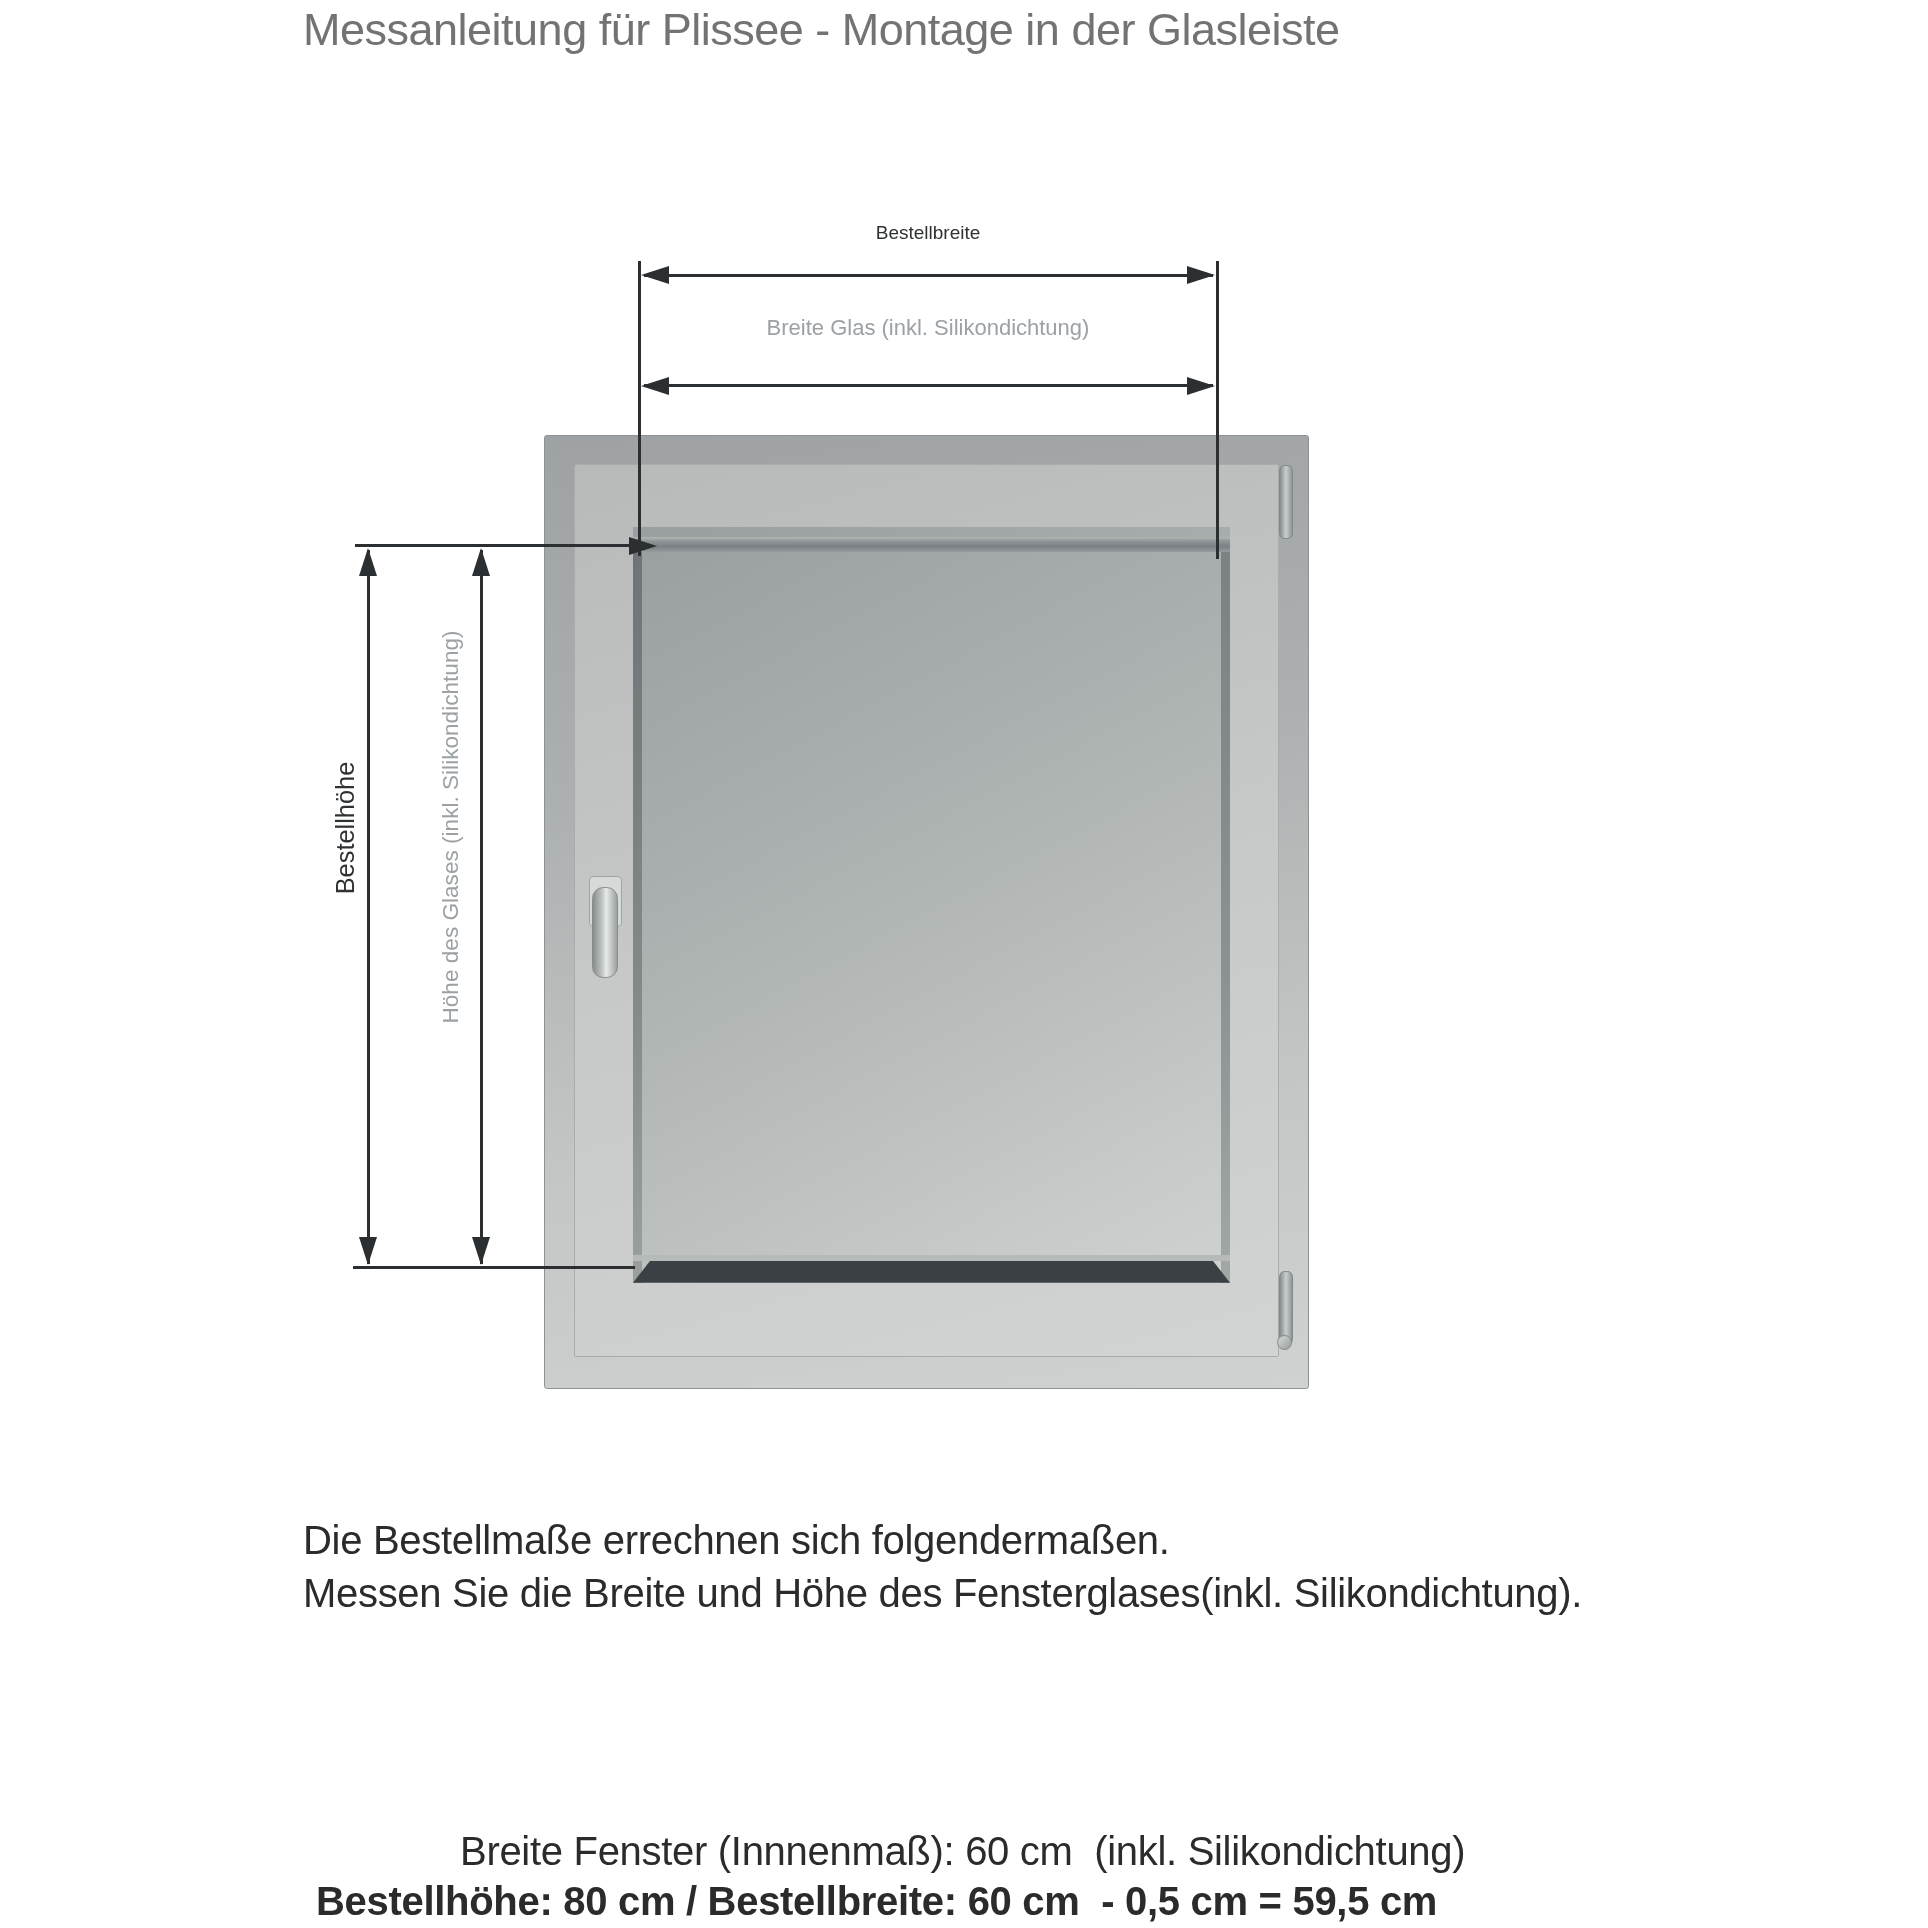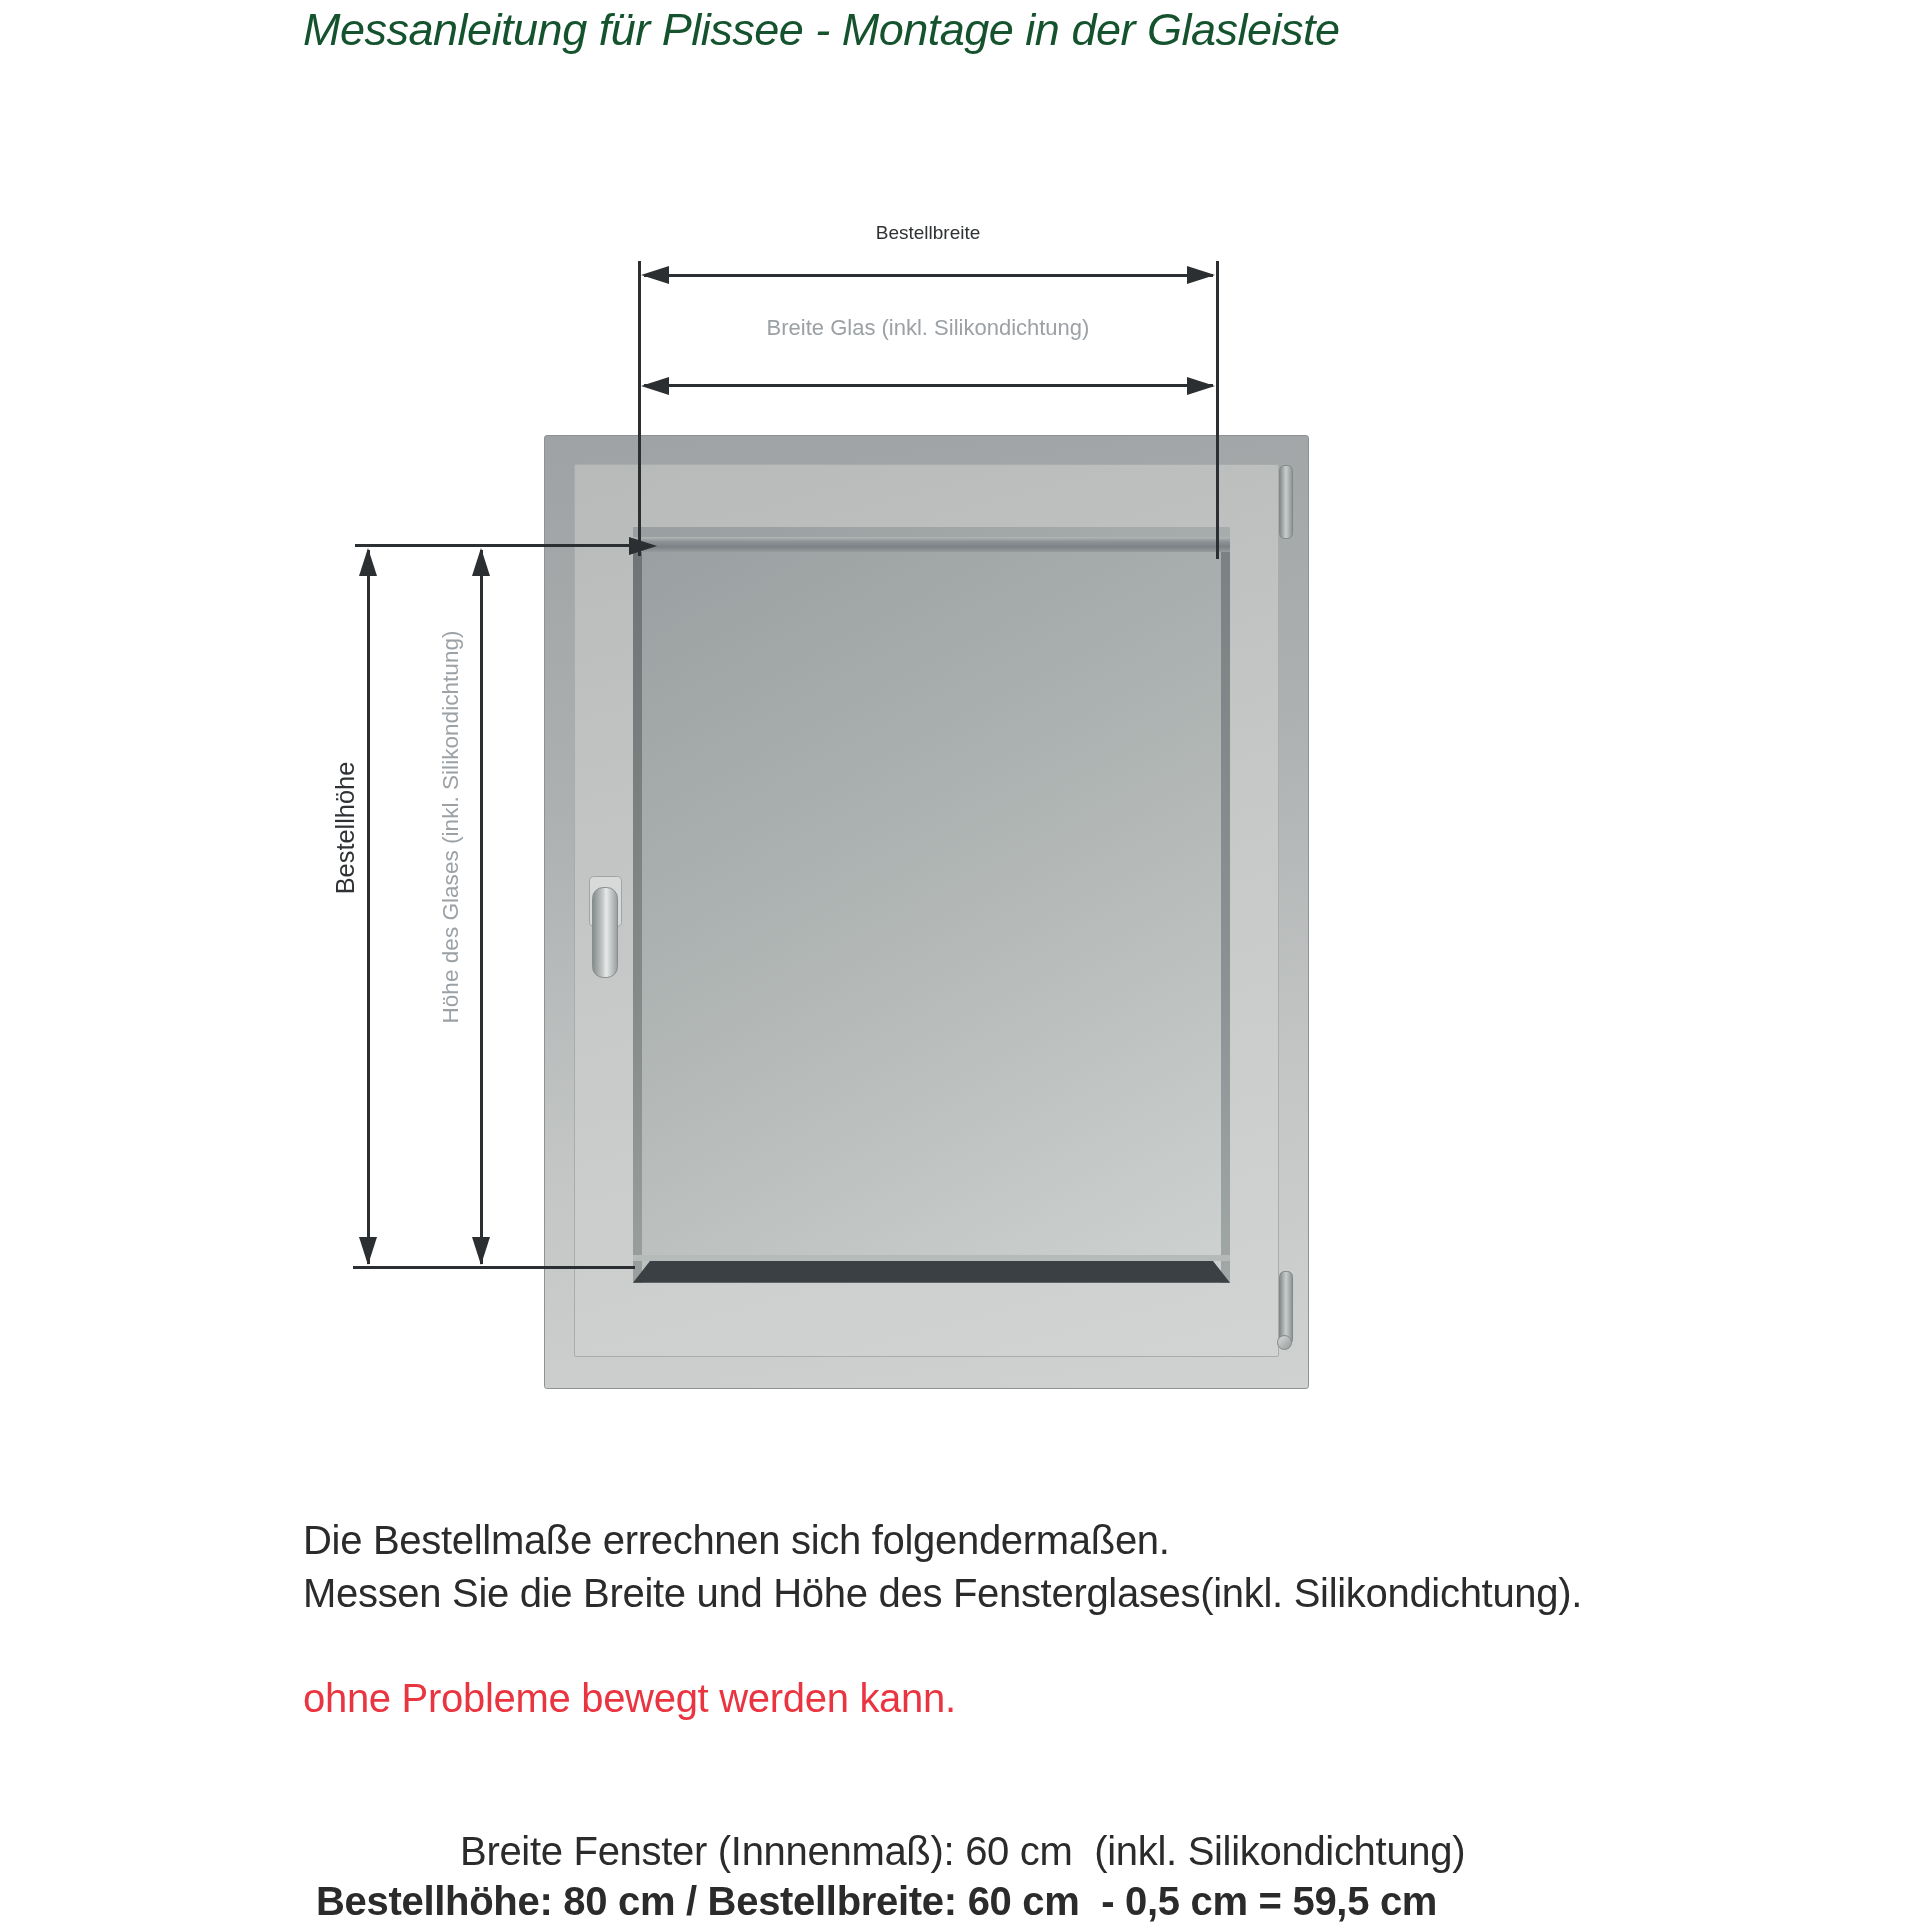--- a/index.html
+++ b/index.html
@@ -1,21 +1,21 @@
 <!DOCTYPE html>
 <html style="font-size:15px"><head>
 <meta charset="utf-8">
 <style>
   html,body{margin:0;padding:0;background:#ffffff;}
   .canvas{position:relative;width:1928px;height:1928px;background:#ffffff;overflow:hidden;
           font-family:"Liberation Sans",sans-serif;}
   .abs{position:absolute;}
 
   
-  .title{left:303px;top:3.8px;font-size:45px;color:#14532d;letter-spacing:-0.5px;white-space:pre;font-style:italic;}
+  .title{left:303px;top:3.8px;font-size:45px;color:#737373;letter-spacing:-0.5px;white-space:pre;}
   .para{font-size:40px;color:#2b2b2b;letter-spacing:-0.3px;white-space:pre;}
   .para.red{color:#ea3440;}
 
   
   .dim-line{position:absolute;background:#2c2f31;}
   .ah{position:absolute;width:0;height:0;}
   .ah.left {border-top:9.4px solid transparent;border-bottom:9.4px solid transparent;border-right:28px solid #2c2f31;}
   .ah.right{border-top:9.4px solid transparent;border-bottom:9.4px solid transparent;border-left:28px solid #2c2f31;}
   .ah.up   {border-left:9.4px solid transparent;border-right:9.4px solid transparent;border-bottom:28px solid #2c2f31;}
   .ah.down {border-left:9.4px solid transparent;border-right:9.4px solid transparent;border-top:28px solid #2c2f31;}
@@ -95,19 +95,18 @@
   <div class="ah down" style="left:359px;top:1237px;"></div>
   <div class="dim-label vert dark" style="left:345px;top:828px;">Bestellhöhe</div>
 
   <div class="dim-line" style="left:480px;top:550px;width:2.8px;height:714px;"></div>
   <div class="ah up" style="left:472px;top:548px;"></div>
   <div class="ah down" style="left:472px;top:1237px;"></div>
   <div class="dim-label vert gray" style="left:451px;top:827px;">Höhe des Glases (inkl. Silikondichtung)</div>
 
   <div class="abs para" style="left:303px;top:1518px;">Die Bestellmaße errechnen sich folgendermaßen.</div>
   <div class="abs para" style="left:303px;top:1571px;">Messen Sie die Breite und Höhe des Fensterglases(inkl. Silikondichtung).</div>
-  <div class="abs para red" style="left:303px;top:1676px;">ohne Probleme bewegt werden kann.</div>
 
   <div class="abs para" style="left:460px;top:1829px;">Breite Fenster (Innnenmaß): 60 cm  (inkl. Silikondichtung)</div>
   <div class="abs para" style="left:316px;top:1879px;font-weight:bold;">Bestellhöhe: 80 cm / Bestellbreite: 60 cm  - 0,5 cm = 59,5 cm</div>
 
 </div>
 
 
 </body></html>

